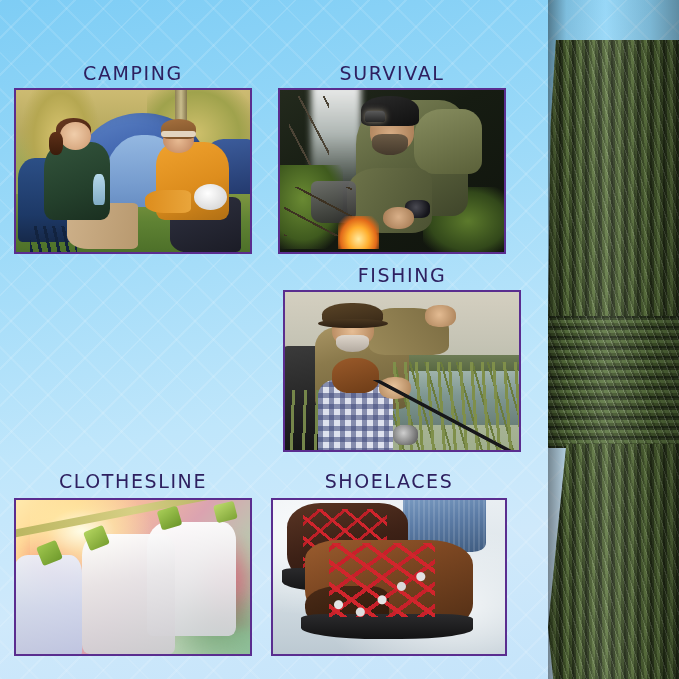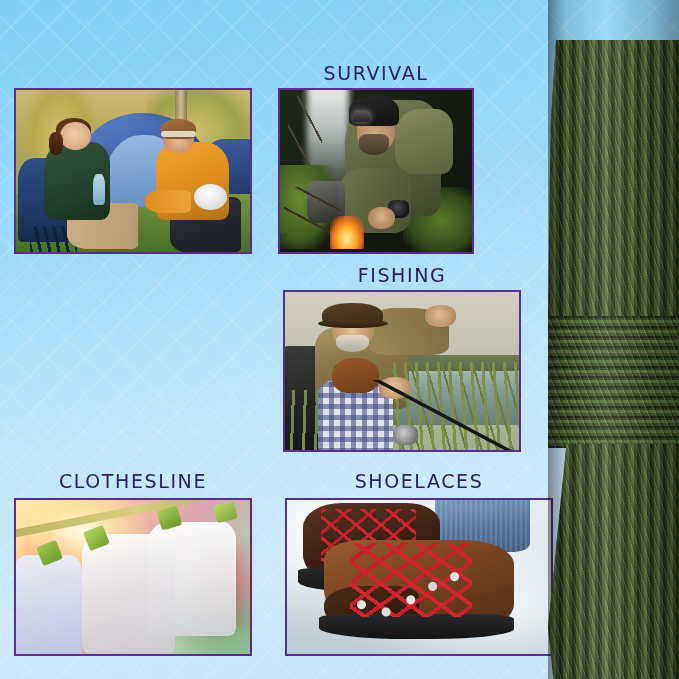--- a/index.html
+++ b/index.html
@@ -351,20 +351,21 @@
 </style>
 </head>
 <body>
 
 <div id="canvas">
 
   <div id="bg-pattern"></div>
 
 
   <div class="card" style="left:14px; top:62px; width:238px; height:192px;">
+    <div class="card-label">CAMPING</div>
     <div class="photo" style="top:26px; height:166px;">
       <div class="scene">
         <div class="layer camp-sky"></div>
         <div class="layer camp-tree1"></div>
         <div class="layer camp-tree2"></div>
         <div class="layer camp-trunk"></div>
         <div class="layer camp-ground"></div>
         <div class="layer camp-tent2"></div>
         <div class="layer camp-tent"></div>
         <div class="layer camp-tent-door"></div>
@@ -380,21 +381,21 @@
         <div class="layer camp-m-body"></div>
         <div class="layer camp-m-arm"></div>
         <div class="layer camp-m-head"></div>
         <div class="layer camp-m-hat"></div>
         <div class="layer camp-m-hat-band"></div>
         <div class="layer camp-m-bowl"></div>
       </div>
     </div>
   </div>
 
-  <div class="card" style="left:278px; top:62px; width:196px; height:192px;">
+  <div class="card" style="left:278px; top:62px; width:228px; height:192px;">
     <div class="card-label">SURVIVAL</div>
     <div class="photo" style="top:26px; height:166px;">
       <div class="scene">
         <div class="layer surv-bg"></div>
         <div class="layer surv-fall"></div>
         <div class="layer surv-branch"></div>
         <div class="layer surv-moss"></div>
         <div class="layer surv-moss2"></div>
         <div class="layer surv-body"></div>
         <div class="layer surv-hood"></div>
@@ -453,21 +454,21 @@
         <div class="layer cl-sh2"></div>
         <div class="layer cl-sh1"></div>
         <div class="layer cl-peg1"></div>
         <div class="layer cl-peg2"></div>
         <div class="layer cl-peg3"></div>
         <div class="layer cl-peg4"></div>
       </div>
     </div>
   </div>
 
-  <div class="card" style="left:285px; top:470px; width:268px; height:186px;text-decoration:underline;">
+  <div class="card" style="left:271px; top:470px; width:236px; height:186px;text-decoration:underline;">
     <div class="card-label">SHOELACES</div>
     <div class="photo" style="top:28px; height:158px;">
       <div class="scene">
         <div class="layer sh-snow"></div>
         <div class="layer sh-snow-t"></div>
         <div class="layer sh-jeans"></div>
         <div class="layer sh-boot-b"></div>
         <div class="layer sh-boot-b-sole"></div>
         <div class="layer sh-lace-b"></div>
         <div class="layer sh-boot-f"></div>

